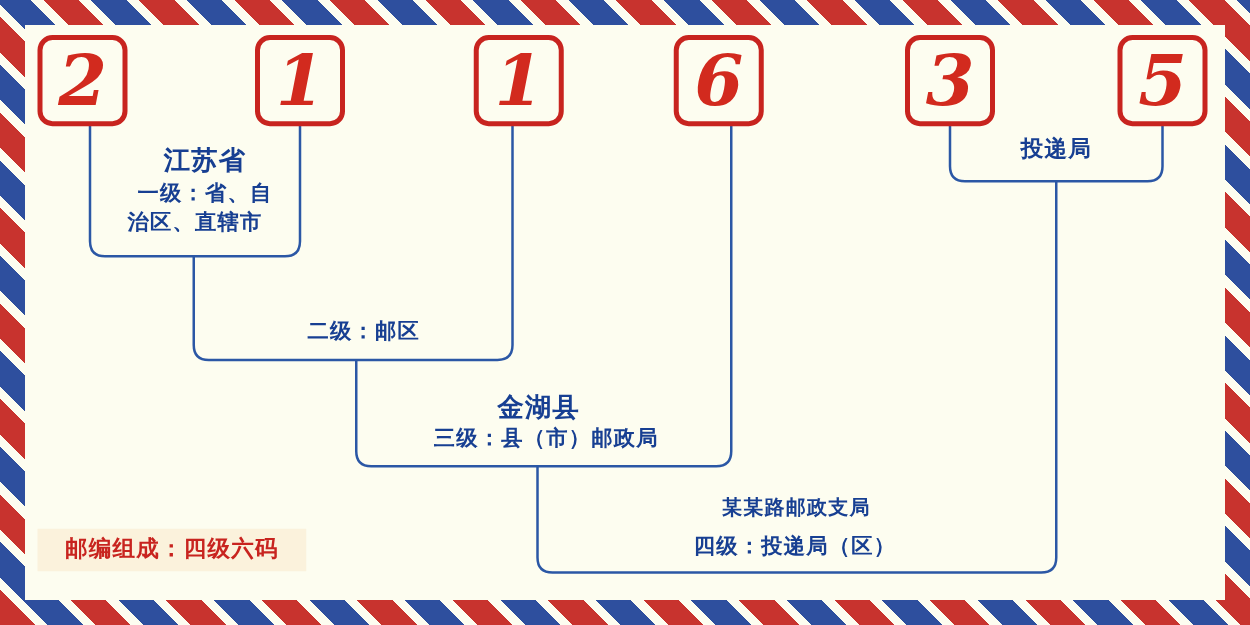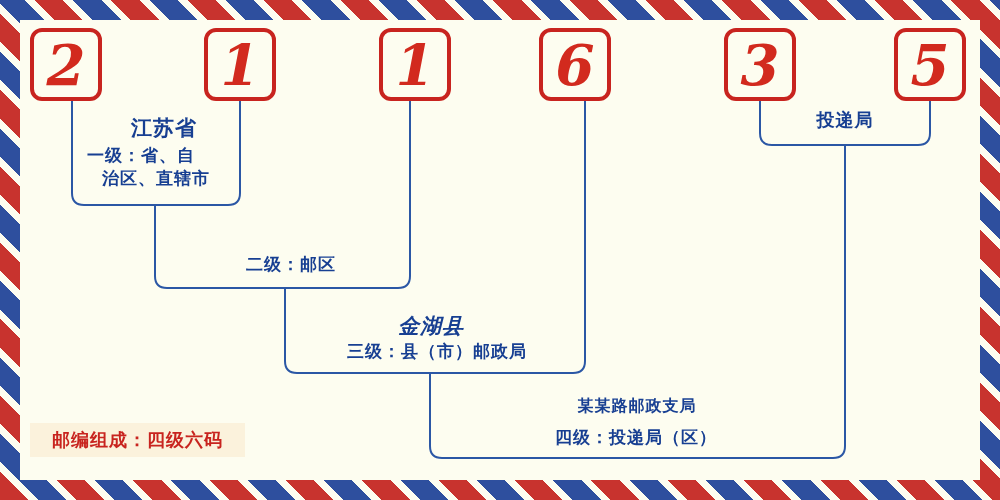--- a/index.html
+++ b/index.html
@@ -71,24 +71,24 @@
     white-space: nowrap;
     line-height: 1;
     font-weight: bold;
     color: var(--blue-text, #173f92);
     font-size: 17px;
     letter-spacing: 1px;
   }
   .lbl.big { font-size: 21px; }
 
   .lbl-province      { left: 164px; top: 118px; }
-  .lbl-level1-line1  { left: 141px; top: 147px; text-align: center; }
+  .lbl-level1-line1  { left: 164px; top: 147px; text-align: center; }
   .lbl-level1-line2  { left: 156px; top: 170px; }
   .lbl-level2        { left: 291px; top: 256px; font-family: Liberation Serif, serif; }
-  .lbl-county        { left: 431px; top: 316px; font-style: italic; }
+  .lbl-county        { left: 431px; top: 316px; }
   .lbl-level3        { left: 437px; top: 343px; }
   .lbl-branch        { left: 637px; top: 398px; font-size: 16px; }
   .lbl-level4        { left: 636px; top: 429px; }
   .lbl-delivery      { left: 845px; top: 111px; font-size: 18px; }
 
   .footer-note {
     position: absolute;
     left: 30px;
     top: 423px;
     padding: 8px 22px;

